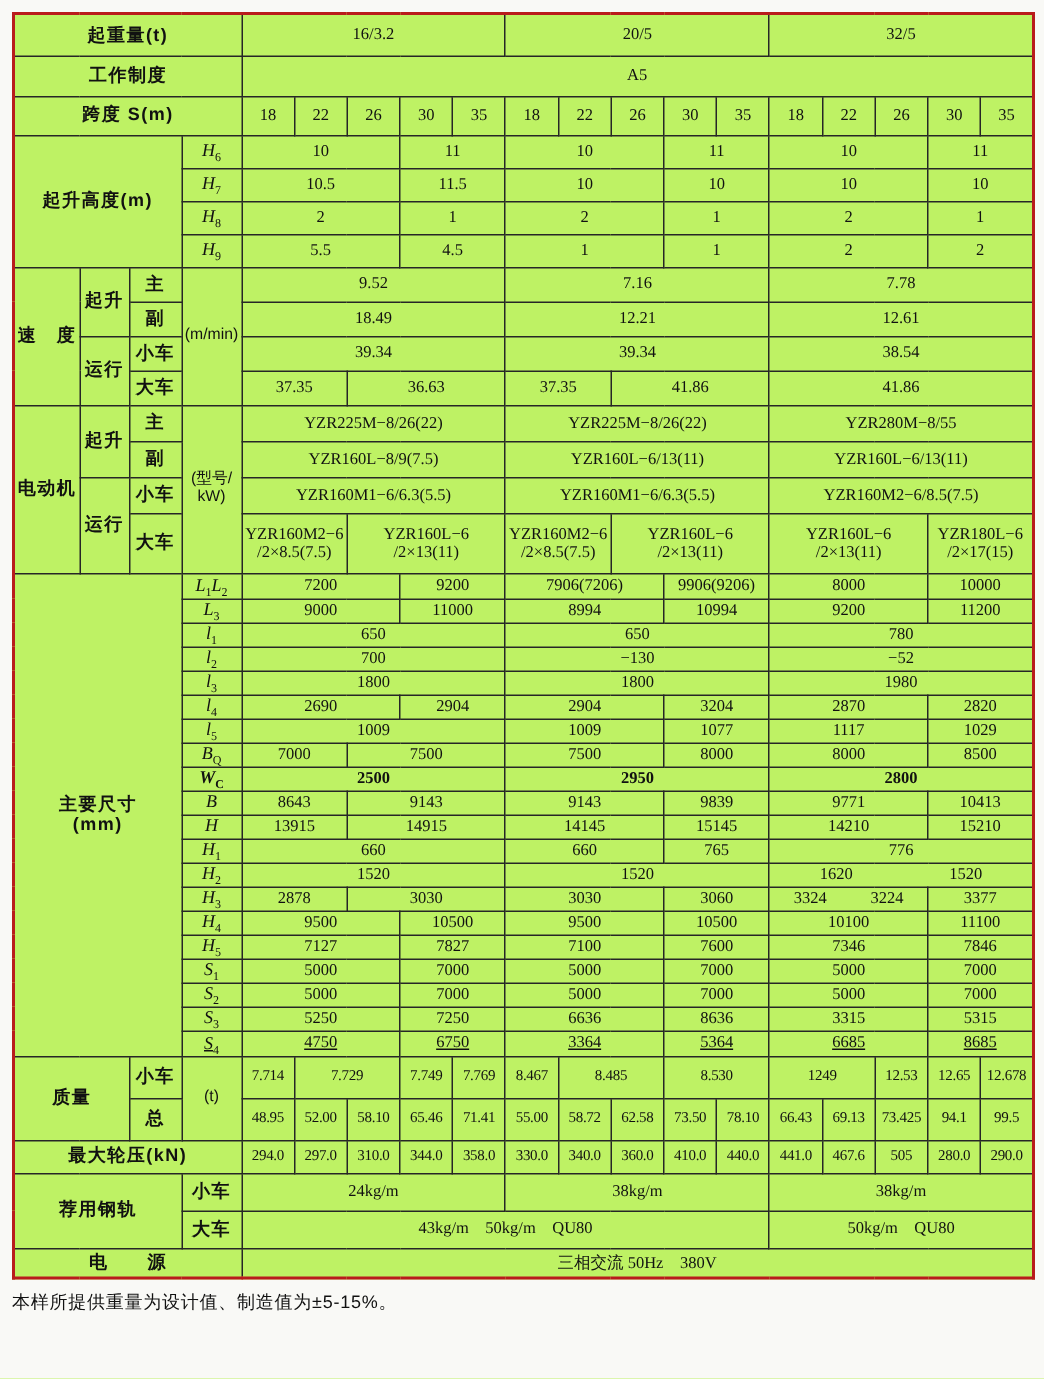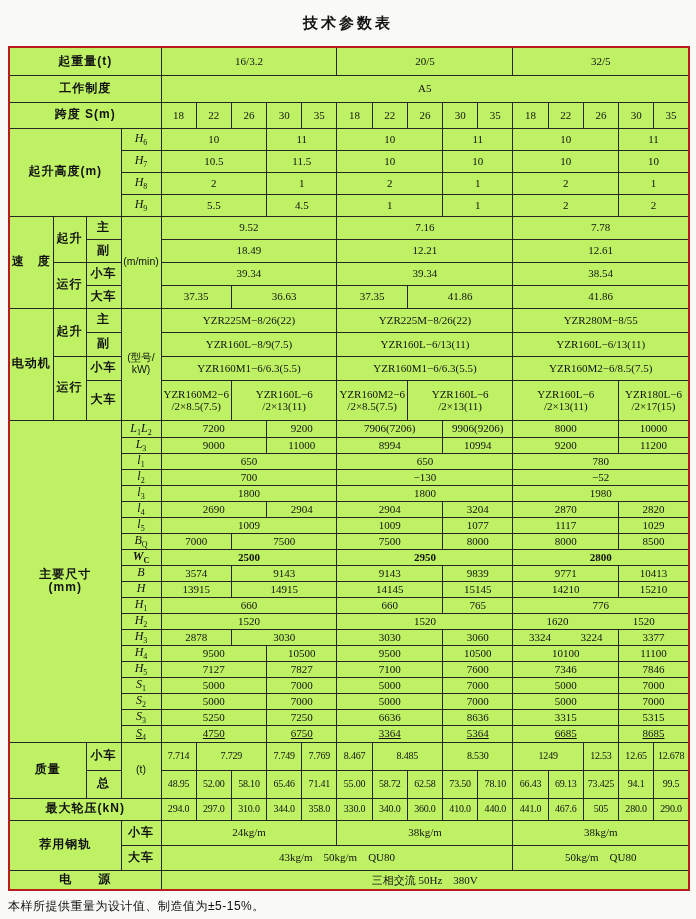--- a/index.html
+++ b/index.html
@@ -58,21 +58,20 @@
     margin-top:7px;
     font-size:12px;
     letter-spacing:0.5px;
     text-align:left;
   }
 </style>
 </head>
 <body>
 
 <div class="page">
-  <div class="title">技术参数表</div>
   <table class="spec">
     <colgroup>
         <col style="width: 44px;">
         <col style="width: 33px;">
         <col style="width: 35px;">
         <col style="width: 40px;">
         <col style="width: 35.2px;">
         <col style="width: 35.2px;">
         <col style="width: 35.2px;">
         <col style="width: 35.2px;">
@@ -287,21 +286,21 @@
           <td colspan="2">8500</td>
         </tr>
         <tr style="height: 16px; font-weight: bold;">
           <td class="sub"><i>W</i><sub>C</sub></td>
           <td colspan="5">2500</td>
           <td colspan="5">2950</td>
           <td colspan="5">2800</td>
         </tr>
         <tr style="height: 16px;">
           <td class="sub"><i>B</i></td>
-          <td colspan="2">3574</td>
+          <td colspan="2">8643</td>
           <td colspan="3">9143</td>
           <td colspan="3">9143</td>
           <td colspan="2">9839</td>
           <td colspan="3">9771</td>
           <td colspan="2">10413</td>
         </tr>
         <tr style="height: 16px;">
           <td class="sub"><i>H</i></td>
           <td colspan="2">13915</td>
           <td colspan="3">14915</td>

